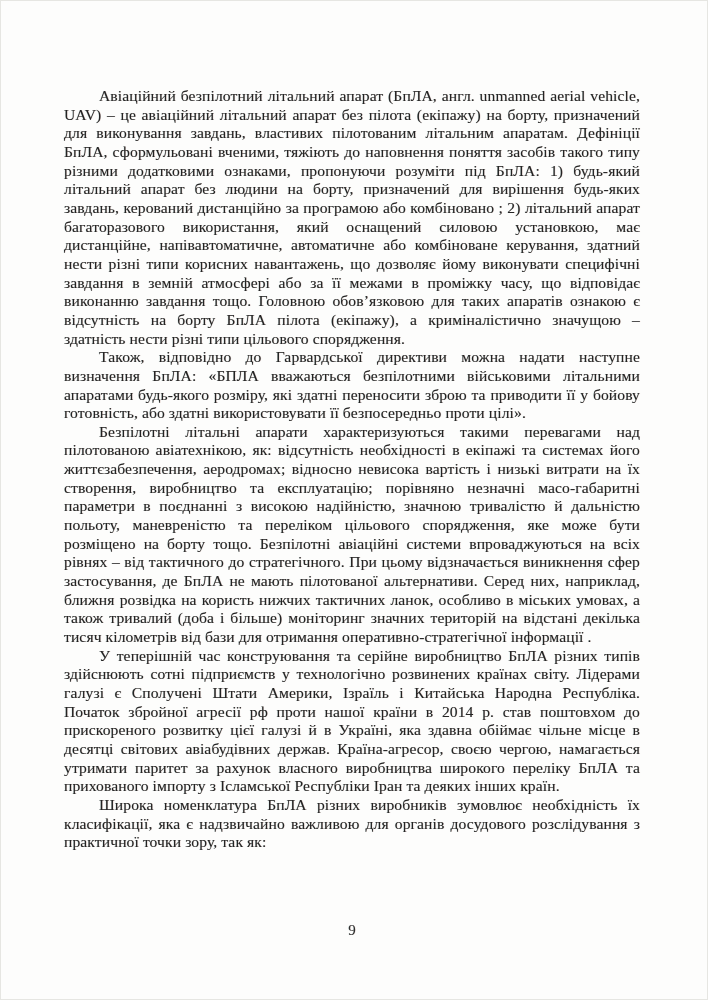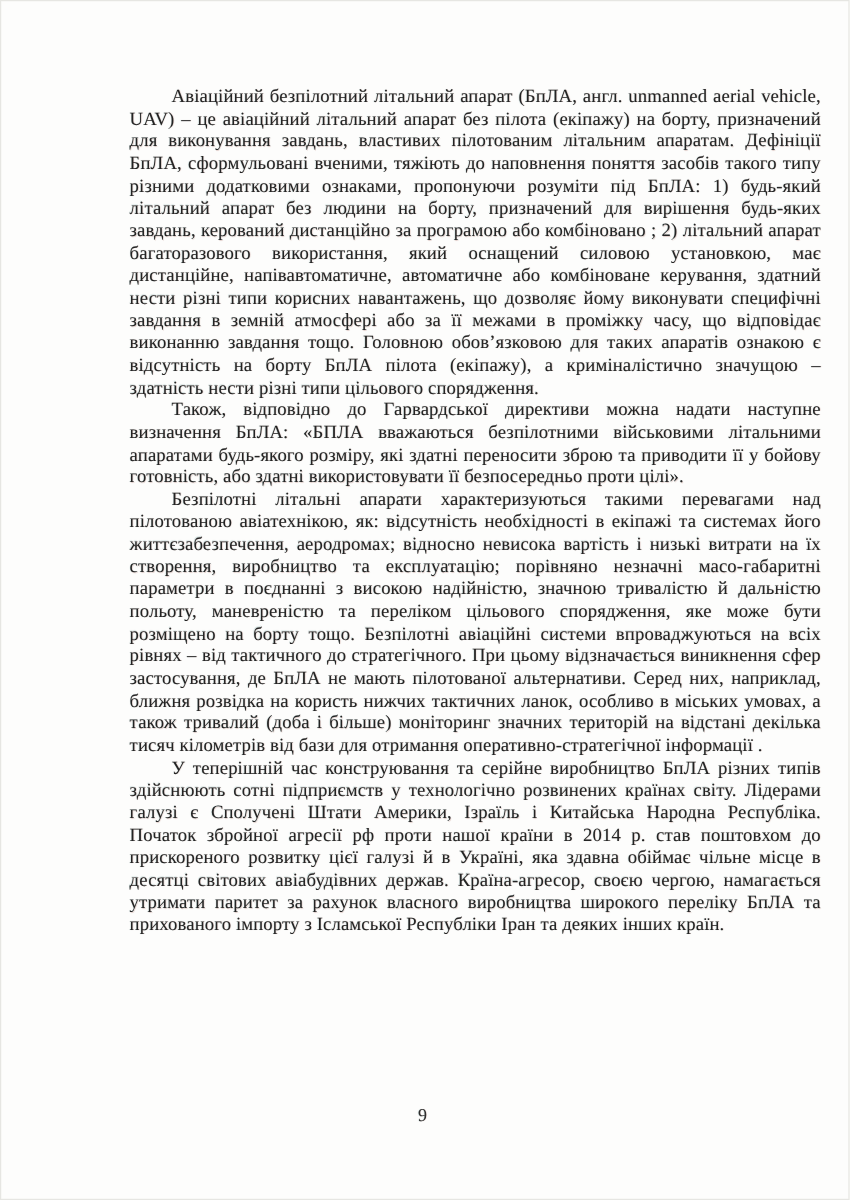--- a/index.html
+++ b/index.html
@@ -17,28 +17,27 @@
   .page {
     position: absolute;
     inset: 0;
     background: #fdfdfc;
     border: 1px solid #e6e6e2;
     box-sizing: border-box;
   }
   .text-body {
     position: absolute;
     left: 63px;
-    top: 71px;
+    top: 86px;
     width: 576px;
     color: #242424;
     font-size: 15.6px;
     line-height: 18.65px;
     text-align: justify;
     letter-spacing: 0.1px;
-    margin-left: 44px;
   }
   .text-body p {
     margin: 0;
     text-indent: 35px;
     
     text-shadow: 0.5px 0.2px 0.6px rgba(140, 60, 45, 0.22),
                 -0.5px -0.2px 0.6px rgba(40, 115, 115, 0.20);
   }
   .quote-italic {
   }
@@ -63,17 +62,18 @@
     <p>Авіаційний безпілотний літальний апарат (БпЛА, англ. unmanned aerial vehicle, UAV) – це авіаційний літальний апарат без пілота (екіпажу) на борту, призначений для виконування завдань, властивих пілотованим літальним апаратам. Дефініції БпЛА, сформульовані вченими, тяжіють до наповнення поняття засобів такого типу різними додатковими ознаками, пропонуючи розуміти під БпЛА: 1) будь-який літальний апарат без людини на борту, призначений для вирішення будь-яких завдань, керований дистанційно за програмою або комбіновано ; 2) літальний апарат багаторазового використання, який оснащений силовою установкою, має дистанційне, напівавтоматичне, автоматичне або комбіноване керування, здатний нести різні типи корисних навантажень, що дозволяє йому виконувати специфічні завдання в земній атмосфері або за її межами в проміжку часу, що відповідає виконанню завдання тощо. Головною обов’язковою для таких апаратів ознакою є відсутність на борту БпЛА пілота (екіпажу), а криміналістично значущою – здатність нести різні типи цільового спорядження.</p>
 
     <p>
       <span>Також, відповідно до Гарвардської директиви можна надати наступне визначення БпЛА: </span><span class="quote-italic">«БПЛА вважаються безпілотними військовими літальними апаратами будь-якого розміру, які здатні переносити зброю та приводити її у бойову готовність, або здатні використовувати її безпосередньо проти цілі»</span><span>.</span>
     </p>
 
     <p>Безпілотні літальні апарати характеризуються такими перевагами над пілотованою авіатехнікою, як: відсутність необхідності в екіпажі та системах його життєзабезпечення, аеродромах; відносно невисока вартість і низькі витрати на їх створення, виробництво та експлуатацію; порівняно незначні масо-габаритні параметри в поєднанні з високою надійністю, значною тривалістю й дальністю польоту, маневреністю та переліком цільового спорядження, яке може бути розміщено на борту тощо. Безпілотні авіаційні системи впроваджуються на всіх рівнях – від тактичного до стратегічного. При цьому відзначається виникнення сфер застосування, де БпЛА не мають пілотованої альтернативи. Серед них, наприклад, ближня розвідка на користь нижчих тактичних ланок, особливо в міських умовах, а також тривалий (доба і більше) моніторинг значних територій на відстані декілька тисяч кілометрів від бази для отримання оперативно-стратегічної інформації .</p>
 
     <p>У теперішній час конструювання та серійне виробництво БпЛА різних типів здійснюють сотні підприємств у технологічно розвинених країнах світу. Лідерами галузі є Сполучені Штати Америки, Ізраїль і Китайська Народна Республіка. Початок збройної агресії рф проти нашої країни в 2014 р. став поштовхом до прискореного розвитку цієї галузі й в Україні, яка здавна обіймає чільне місце в десятці світових авіабудівних держав. Країна-агресор, своєю чергою, намагається утримати паритет за рахунок власного виробництва широкого переліку БпЛА та прихованого імпорту з Ісламської Республіки Іран та деяких інших країн.</p>
 
+    <p>Широка номенклатура БпЛА різних виробників зумовлює необхідність їх класифікації, яка є надзвичайно важливою для органів досудового розслідування з практичної точки зору, так як:</p>
 
   </div>
 
   <div class="page-number">9</div>
 </div>
 
 </body></html>

